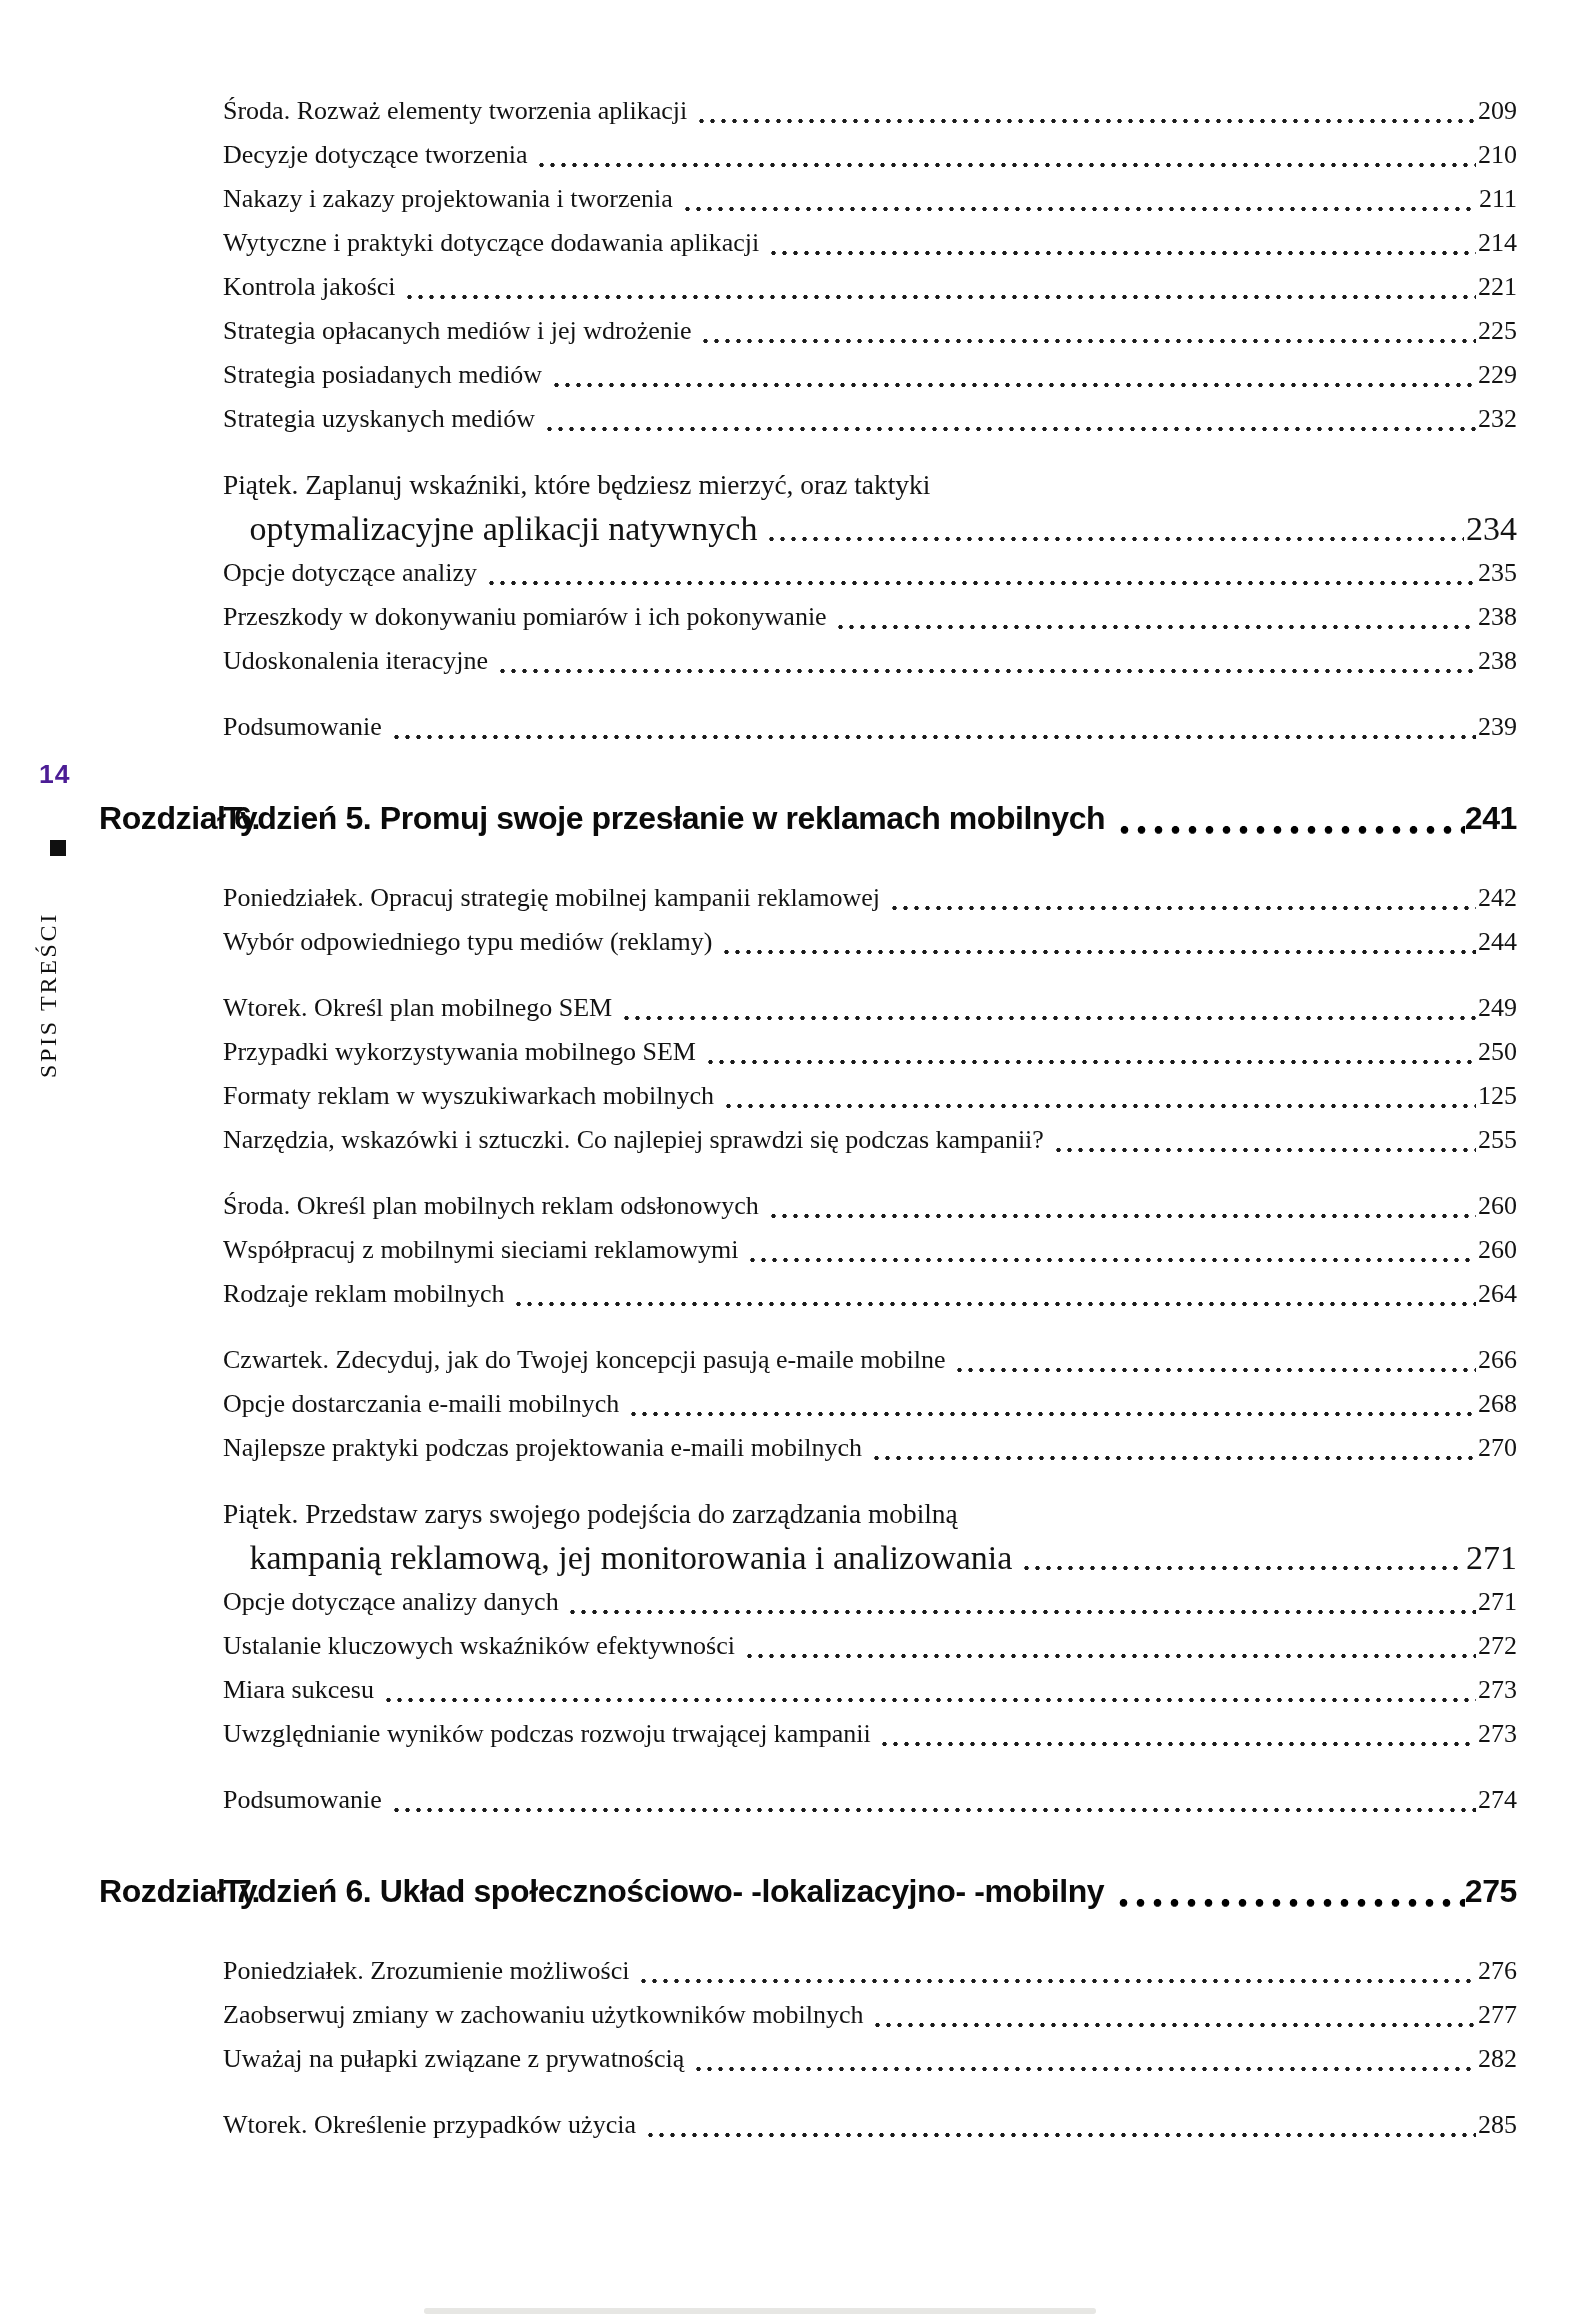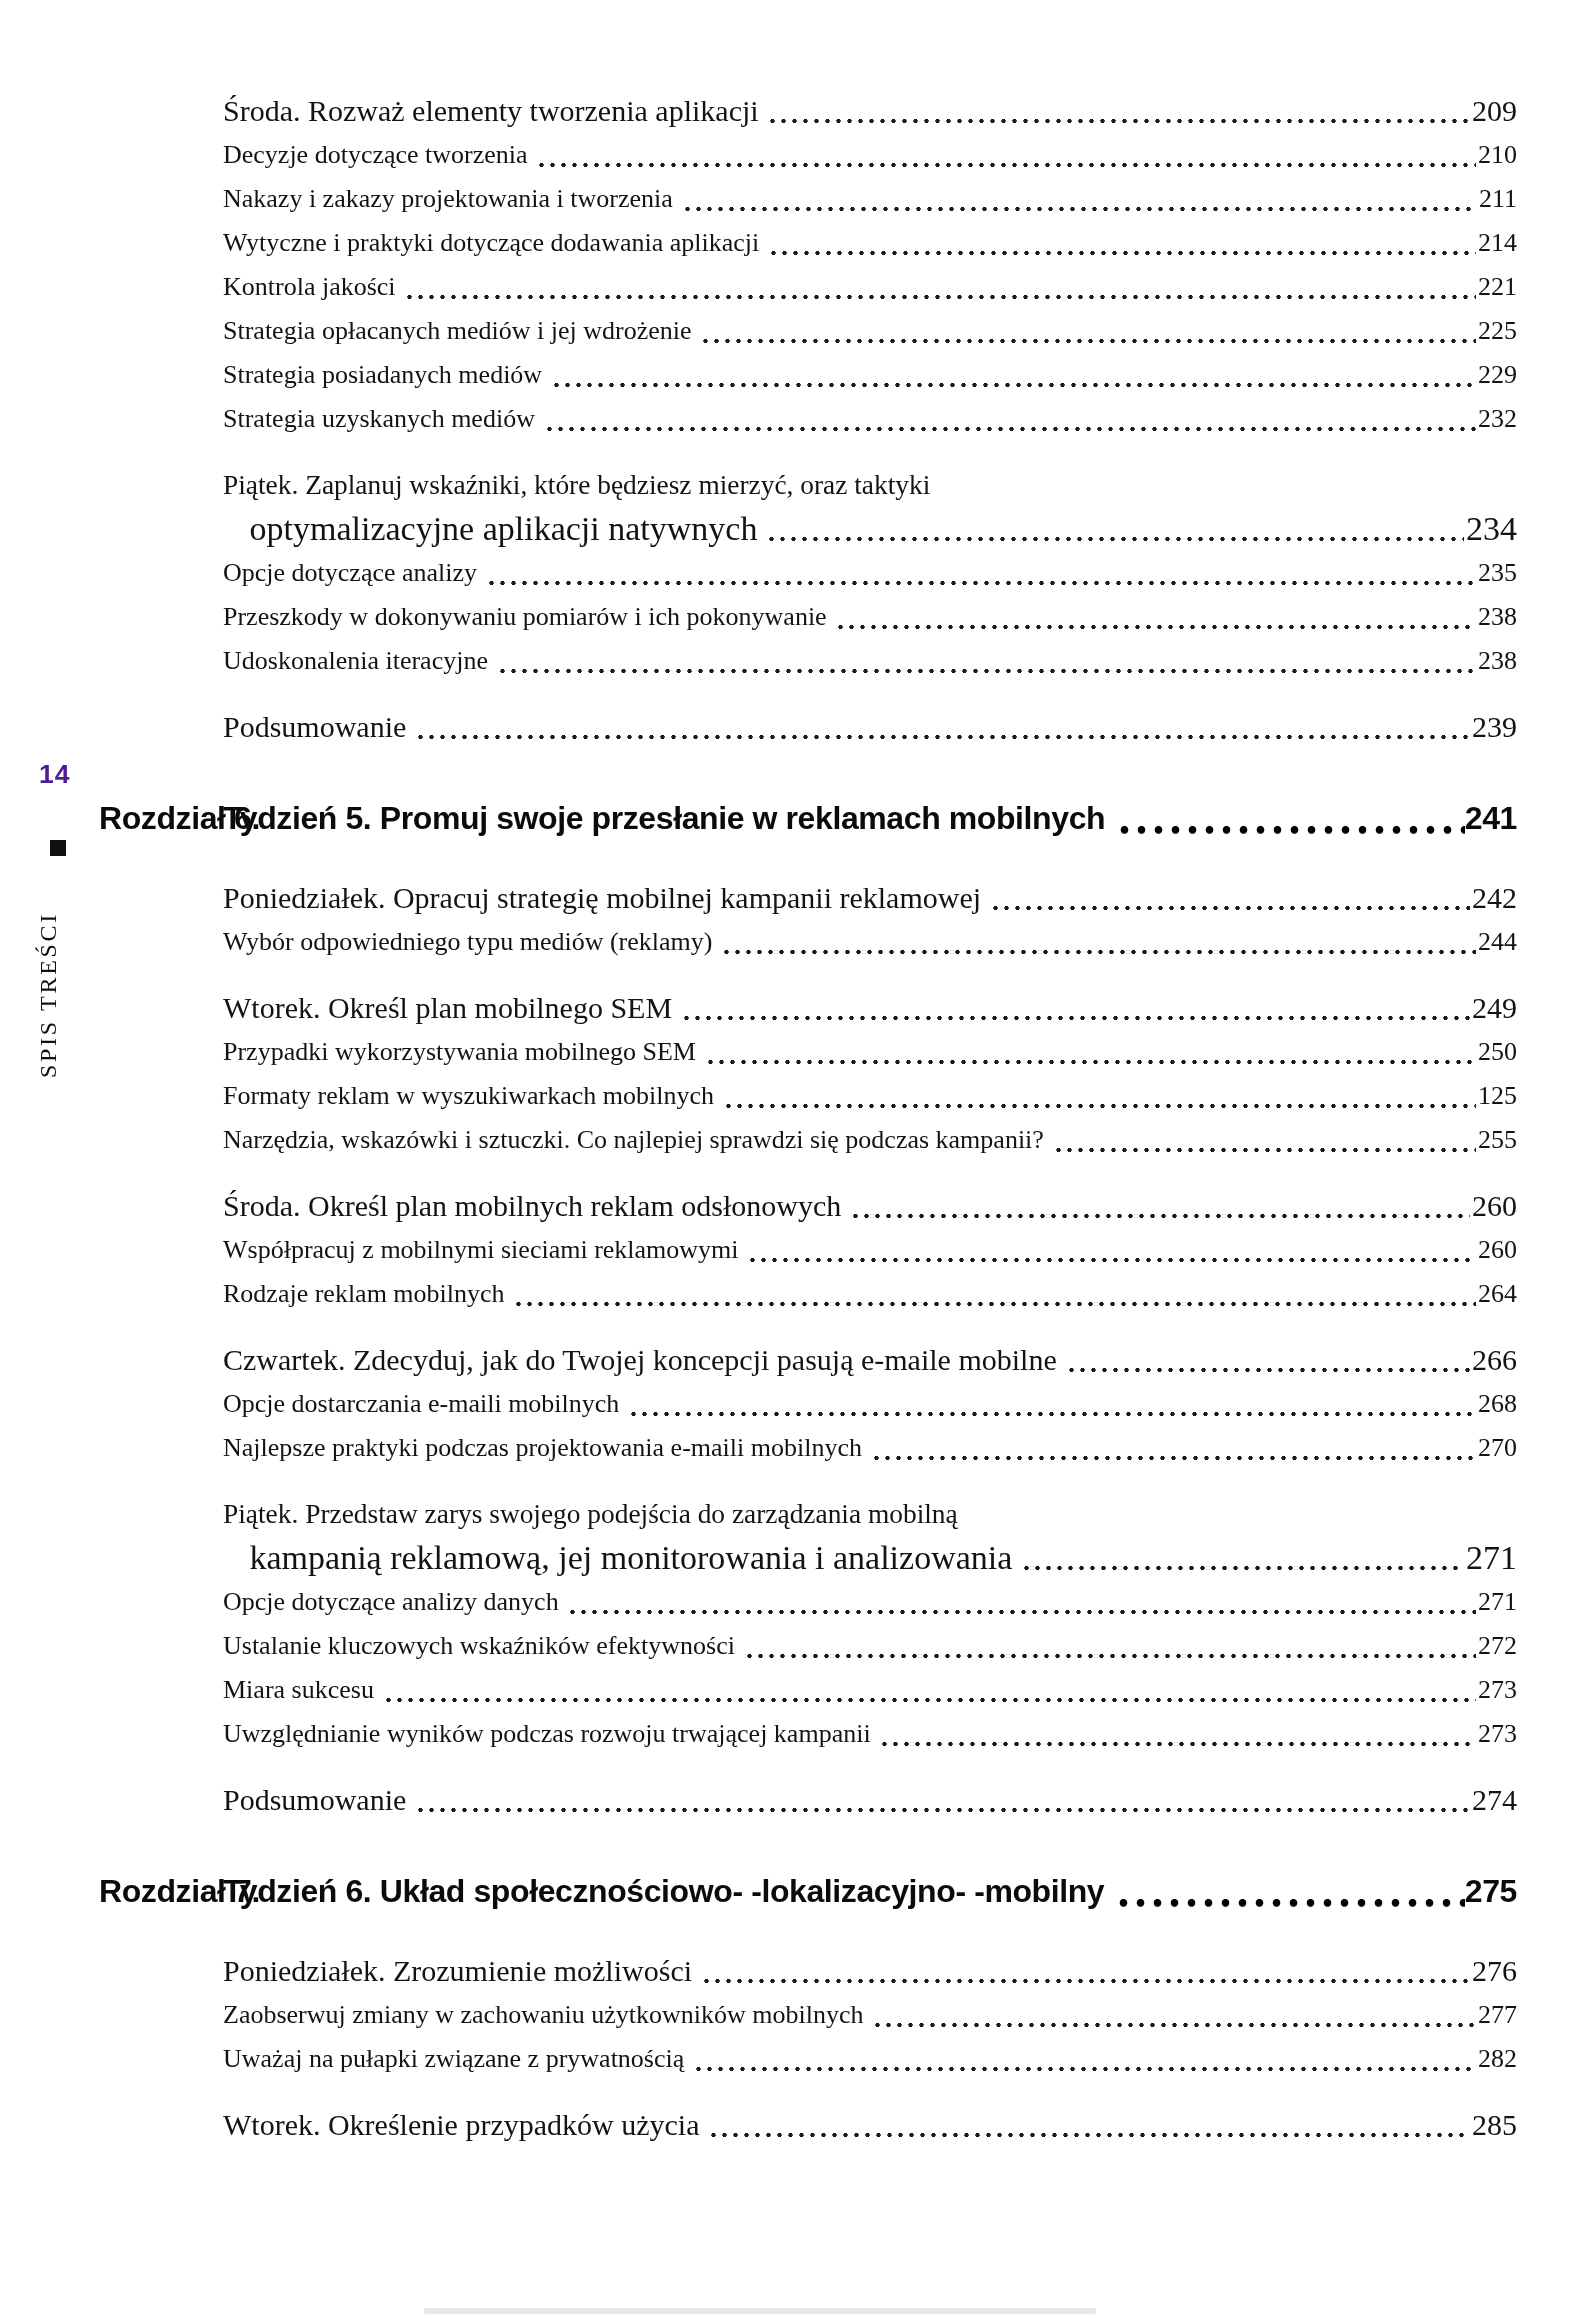--- a/index.html
+++ b/index.html
@@ -45,21 +45,21 @@
   
   .toc {
     position: absolute;
     left: 223px; top: 67px;
     width: 1294px;
   }
 
   .row { display: flex; align-items: baseline; line-height: 44px; }
   .label { white-space: nowrap; }
 
-  .day  { font-size: 30px; margin-top: 22px; }
+  .day  { font-size: 26px; margin-top: 22px; }
   .sub  { font-size: 26px; }
   .page-num { font-size: inherit; }
 
   .dots {
     flex: 1 1 auto;
     min-width: 21px;
     height: 6.2px;
     margin: 0 1.8px 8.8px 8.8px;
     align-self: flex-end;
     background: radial-gradient(circle, #1a1a1a 1.9px, transparent 2.5px) repeat-x left bottom / 11px 6.2px;

